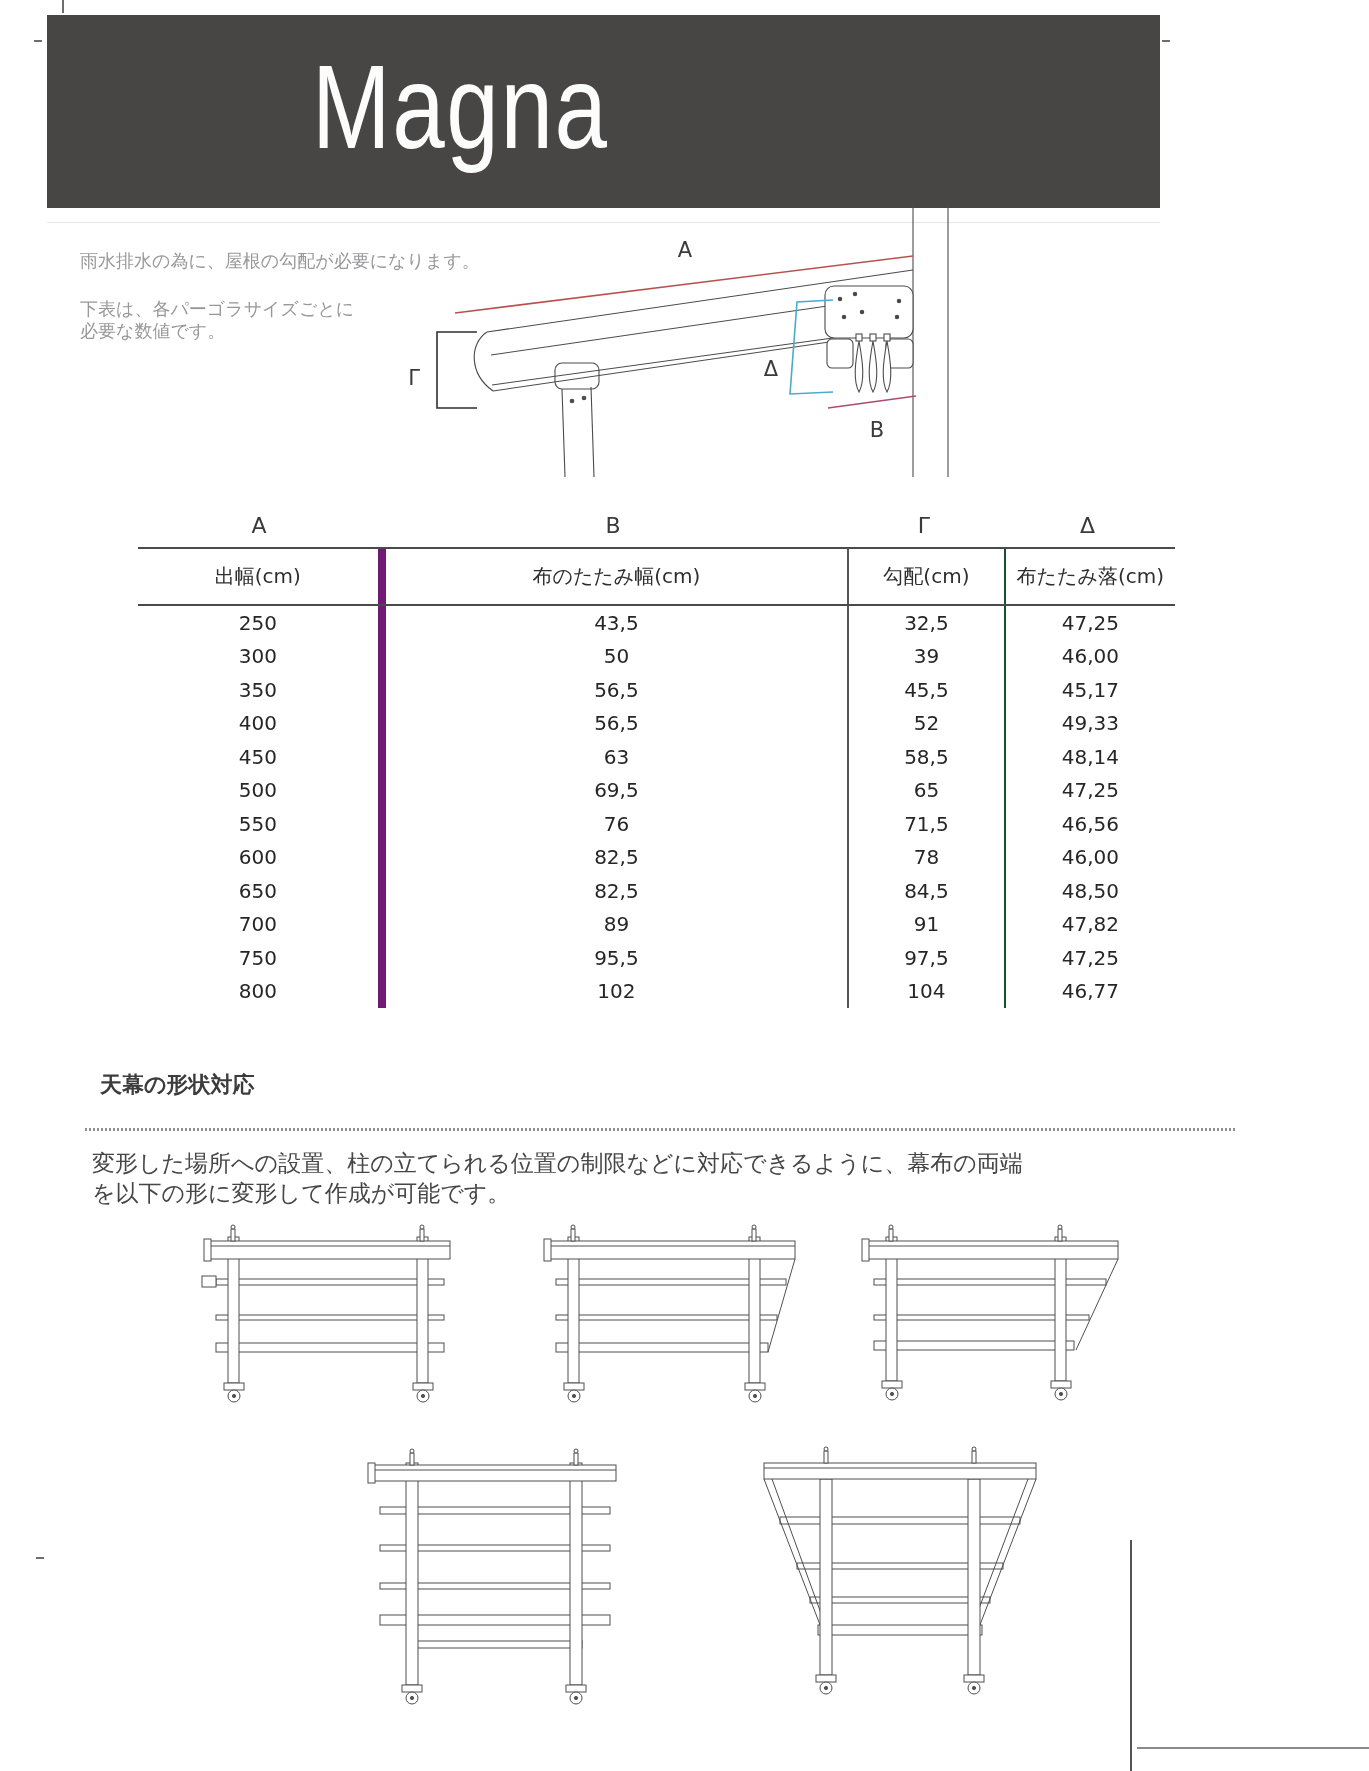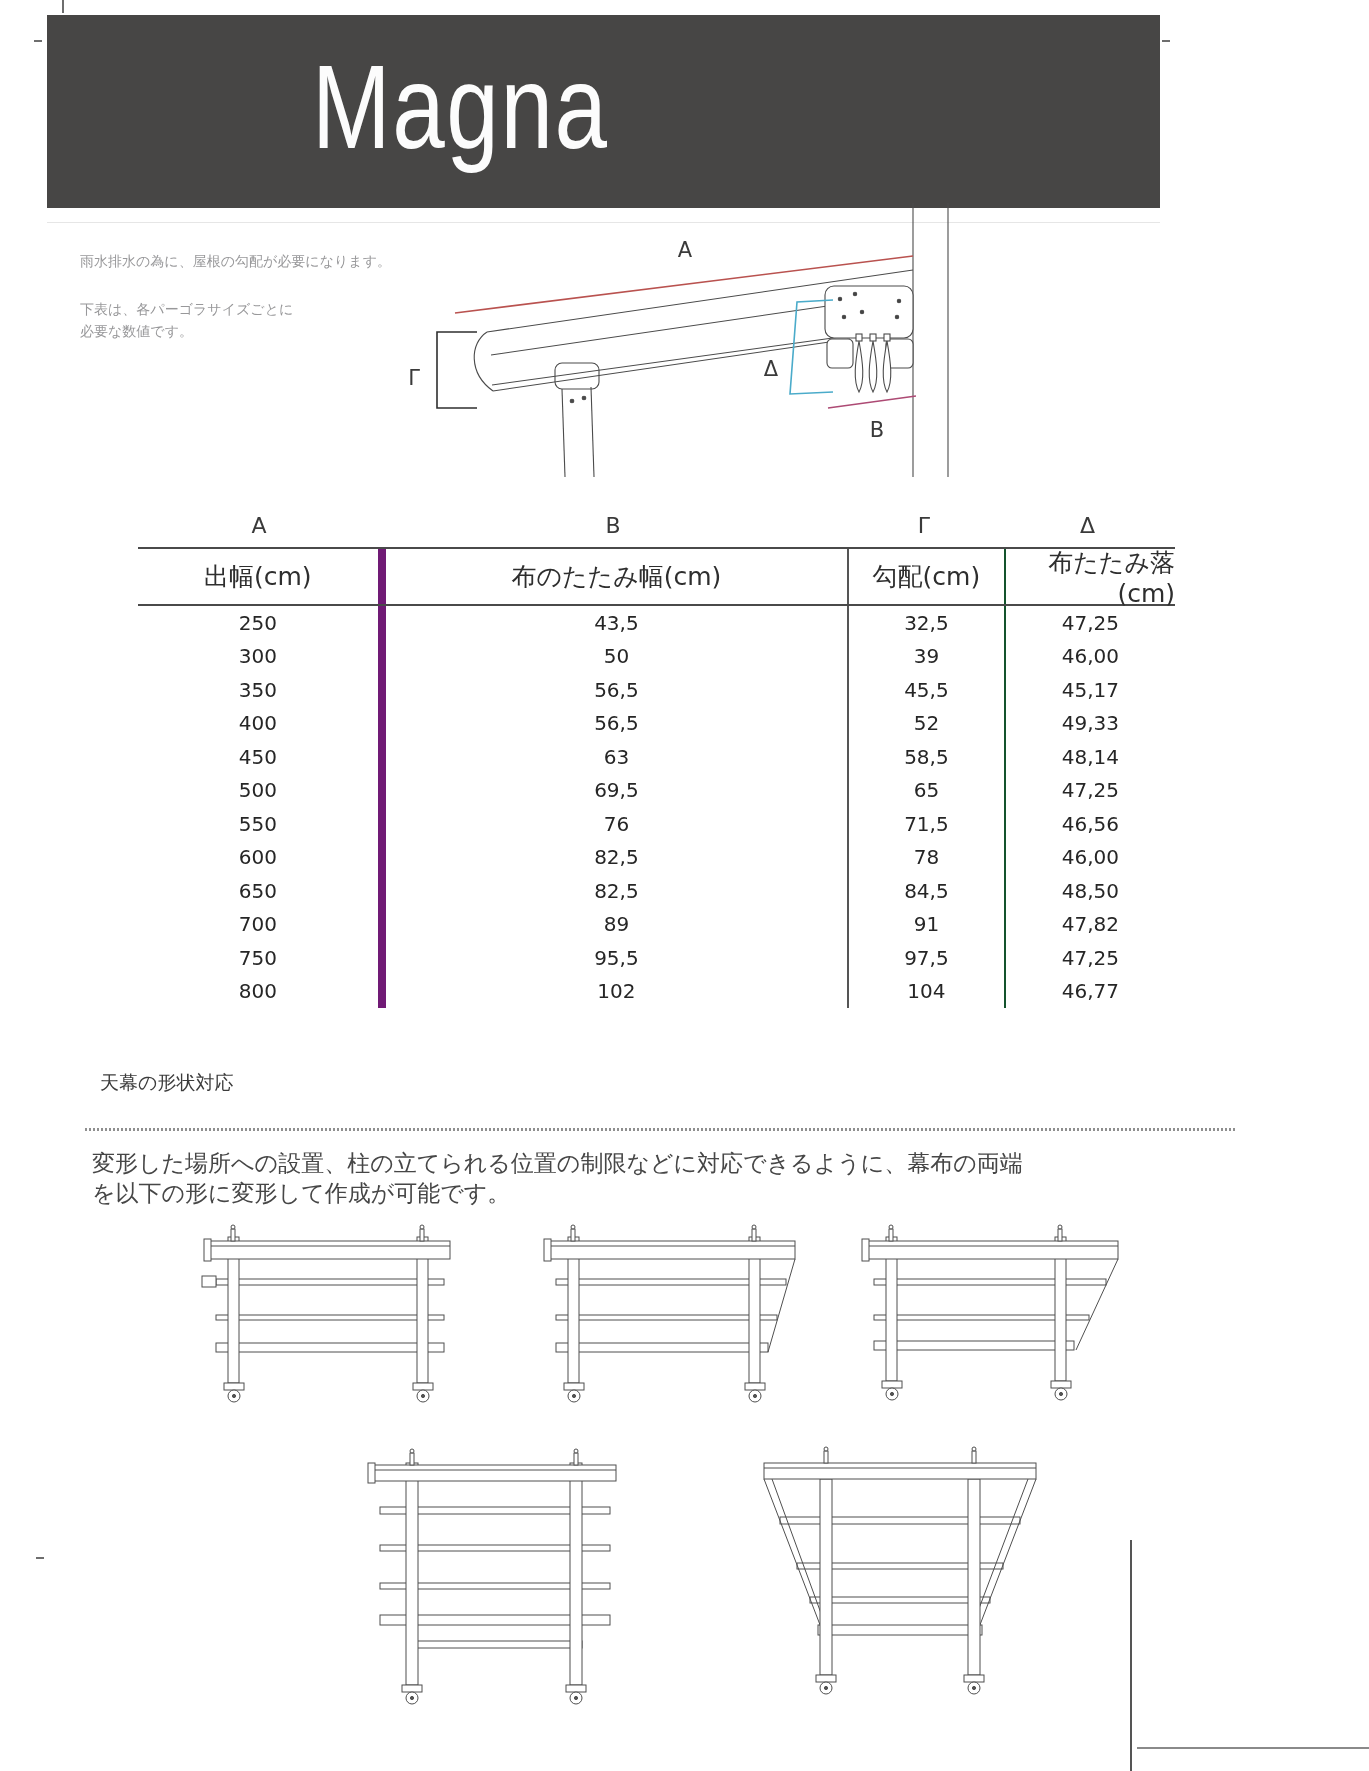--- a/index.html
+++ b/index.html
@@ -10,43 +10,43 @@
   .mark{position:absolute;background:#6e6e6e;}
 
   
   .band{position:absolute;left:47px;top:15px;width:1113px;height:193px;background:#474645;}
   .brand{position:absolute;left:312px;top:46px;font-family:"Liberation Sans","DejaVu Sans",sans-serif;
          font-weight:200;font-size:118px;line-height:1.05;color:#fcfcfc;letter-spacing:2px;
          transform:scaleX(.80);transform-origin:left top;}
   .band-shadow{position:absolute;left:47px;top:222px;width:1113px;height:1px;background:#e6e6e6;}
 
   
-  .intro{position:absolute;left:80px;top:250px;font-size:14px;line-height:22px;color:#98989a;}
+  .intro{position:absolute;left:80px;top:250px;font-size:18px;line-height:22px;color:#98989a;}
   .intro .p2{margin-top:26px;}
 
   
   .diagram{position:absolute;left:350px;top:195px;}
   .dlabel{font-size:21px;fill:#3a3a3a;}
 
   
   .letters{position:absolute;left:138px;top:505px;width:1037px;height:40px;display:flex;
            align-items:center;font-size:22px;color:#3a3a3a;}
   .letters div{text-align:center;}
   .tableblock{position:absolute;left:138px;top:547px;width:1037px;}
   .thead{display:flex;border-top:2px solid #4a4a4a;border-bottom:2px solid #4a4a4a;height:55px;}
-  .thead .tcell{display:flex;align-items:center;justify-content:center;font-size:25px;color:#2e2e2e;text-align:right;}
+  .thead .tcell{display:flex;align-items:center;justify-content:center;font-size:20px;color:#2e2e2e;text-align:right;}
   .trow{display:flex;height:33.5px;}
   .trow .tcell{display:flex;align-items:center;justify-content:center;font-size:20px;color:#262626;}
   .c0{width:242px;}
   .c1{width:466px;border-left:8px solid #701a75;}
   .c2{width:156px;border-left:2px solid #555;}
   .c3{width:171px;border-left:2px solid #14532d;}
 
   
-  .sec-head{position:absolute;left:100px;top:1070px;font-size:19px;font-weight:400;color:#3c3c3c;}
+  .sec-head{position:absolute;left:100px;top:1070px;font-size:22px;font-weight:700;color:#3c3c3c;}
   .sec-rule{position:absolute;left:85px;top:1128px;width:1150px;height:3px;
             background:repeating-linear-gradient(90deg,#8f8f8f 0 2px,transparent 2px 4px);}
   .sec-body{position:absolute;left:92px;top:1148px;width:1060px;font-size:23px;line-height:30px;color:#464646;}
 
   .pergola{position:absolute;}
   svg{display:block;}
 </style>
 </head>
 <body>
 

